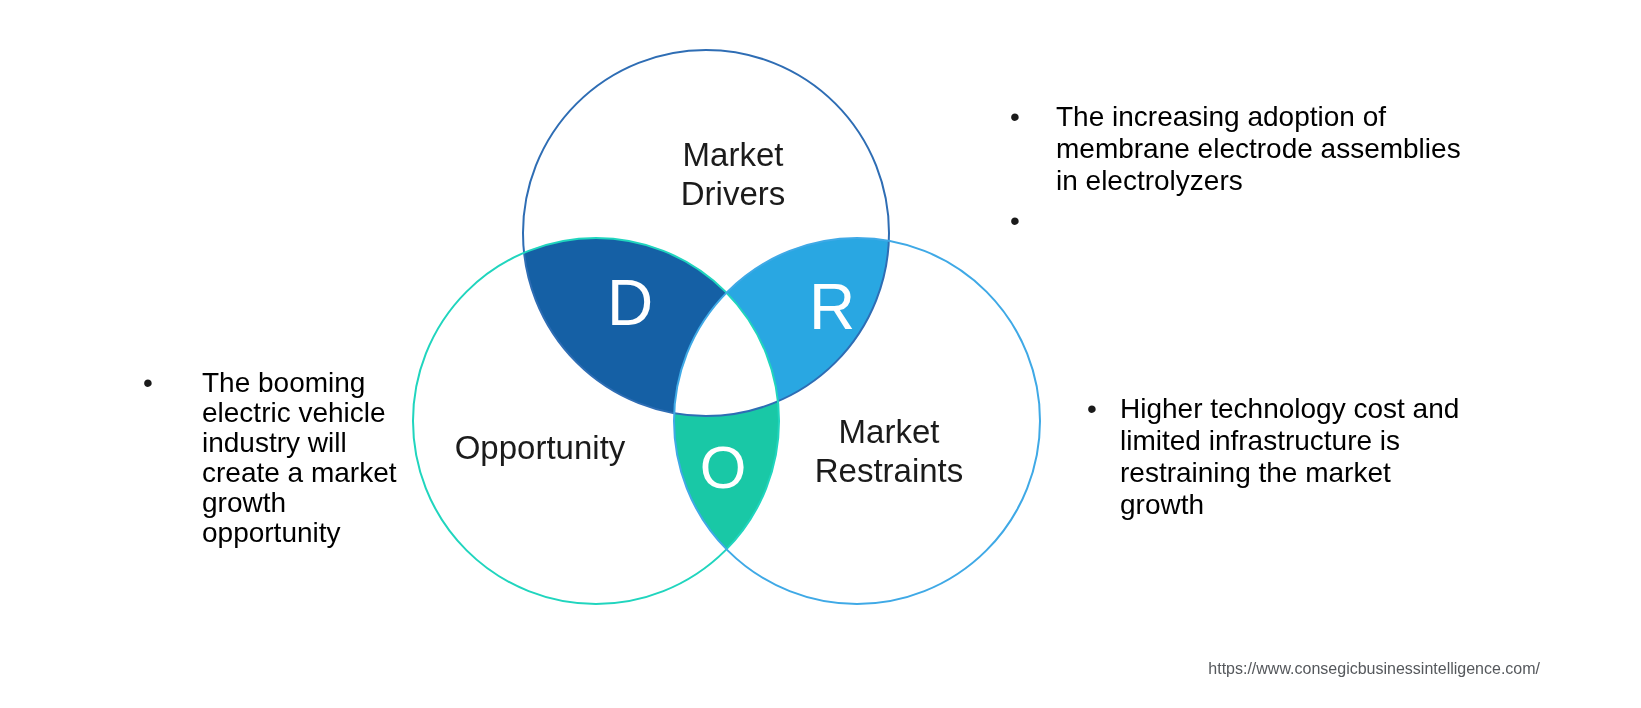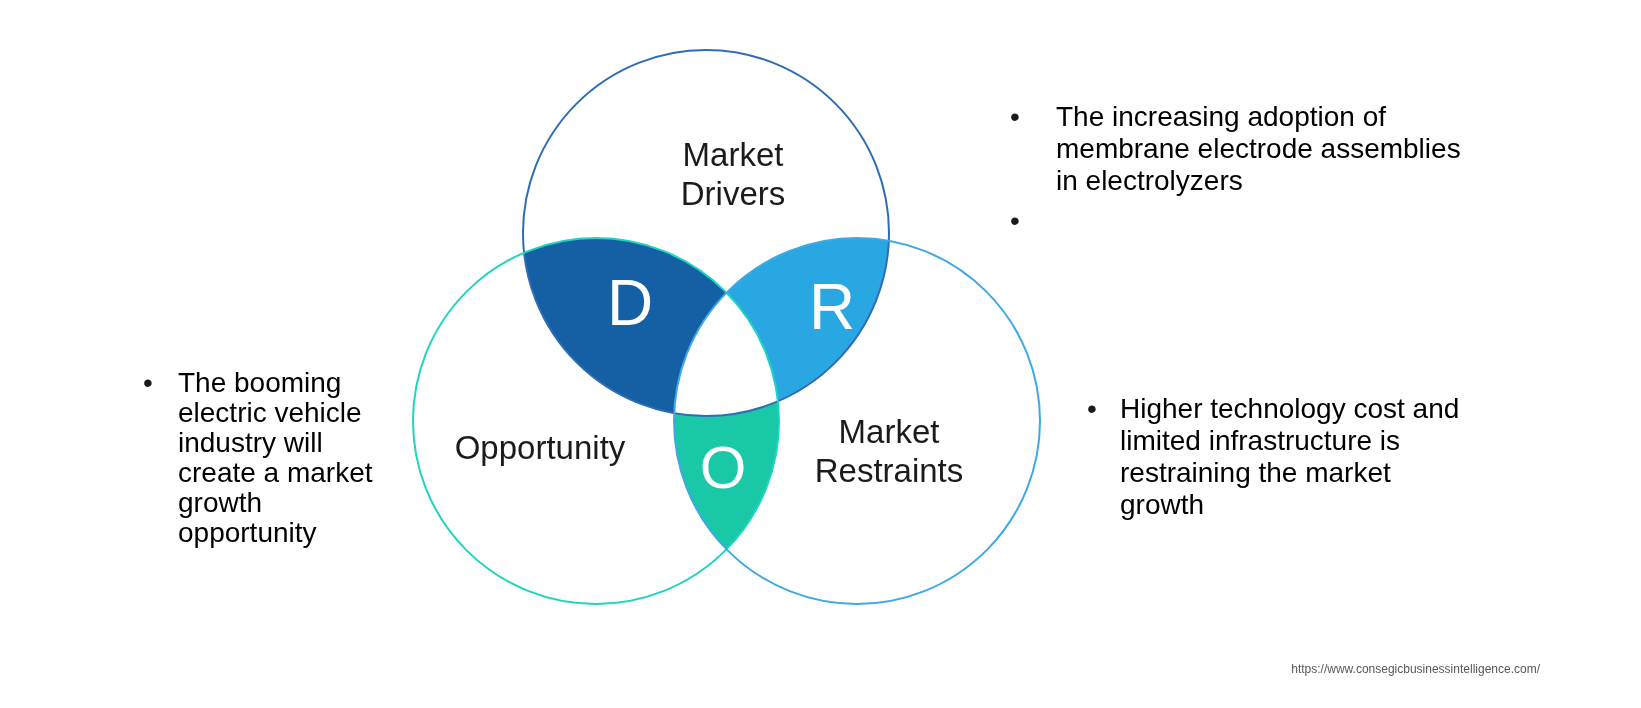--- a/index.html
+++ b/index.html
@@ -52,20 +52,21 @@
     color: #1a1a1a;
   }
   .note-text {
     white-space: pre;
     font-size: 28px;
     line-height: 32px;
     color: #000000;
   }
   #note-opportunity .note-text {
     line-height: 30px;
+    margin-left: 24px;
   }
   #notes-drivers {
     flex-direction: column;
   }
   #notes-drivers .note-item + .note-item {
     margin-top: 8px;
   }
   #notes-drivers .bullet {
     width: 46px;
     line-height: 32px;
@@ -75,21 +76,21 @@
     line-height: 30px;
   }
   #note-restraints .bullet {
     width: 33px;
     line-height: 32px;
   }
   #footer-url {
     position: absolute;
     top: 657px;
     right: 101px;
-    font-size: 12px;
+    font-size: 16px;
     line-height: 24px;
     color: #55585c;
     margin-left: 32px;
   }
 </style>
 </head>
 <body>
 
 <div id="canvas">
 

